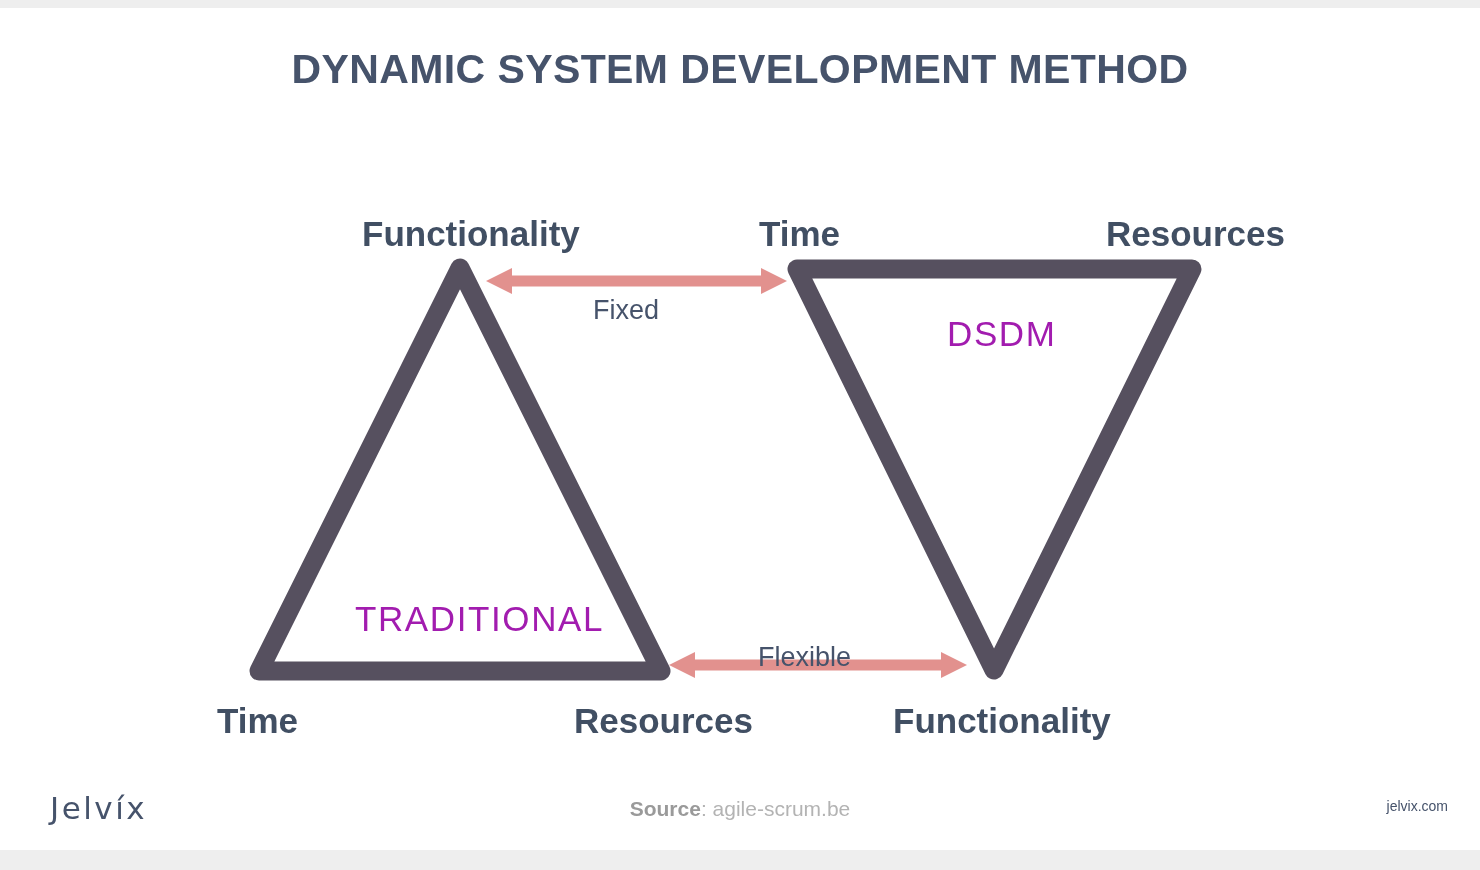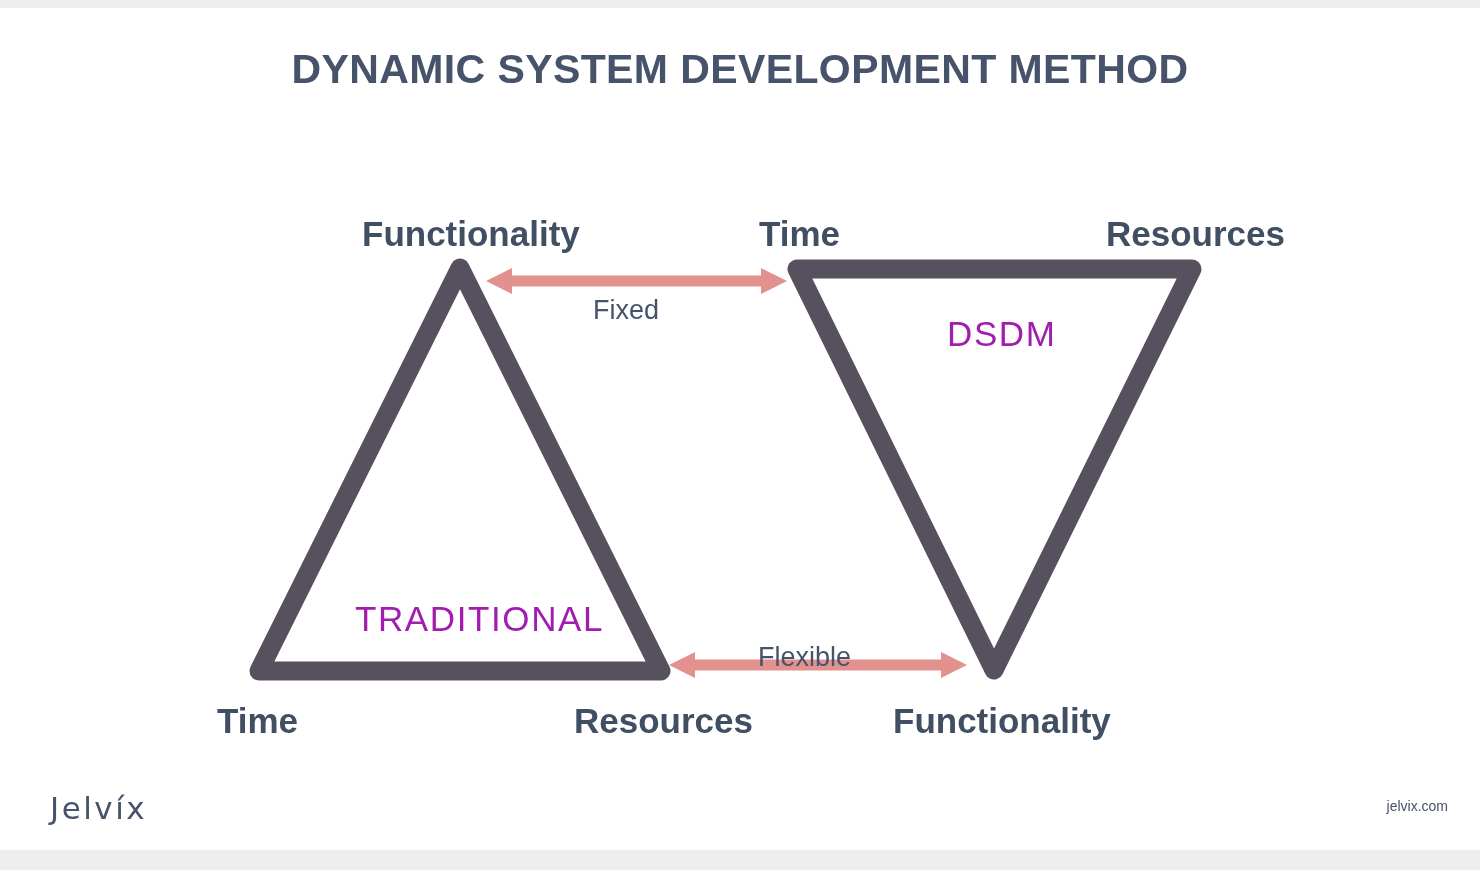--- a/index.html
+++ b/index.html
@@ -148,15 +148,18 @@
   <div class="inner-label" style="left:355px; top:599px;">TRADITIONAL</div>
 
   <div class="inner-label" style="left:947px; top:314px;">DSDM</div>
 
   <div class="arrow-label" style="left:593px; top:295px;">Fixed</div>
 
   <div class="arrow-label" style="left:758px; top:625px;margin-top:17px;">Flexible</div>
 
   <div id="logo">Jelvíx</div>
 
+  <div id="source">
+    <span class="src-key">Source</span><span>: agile-scrum.be</span>
+  </div>
 
   <div id="site">jelvix.com</div>
 </div>
 
 </body></html>

